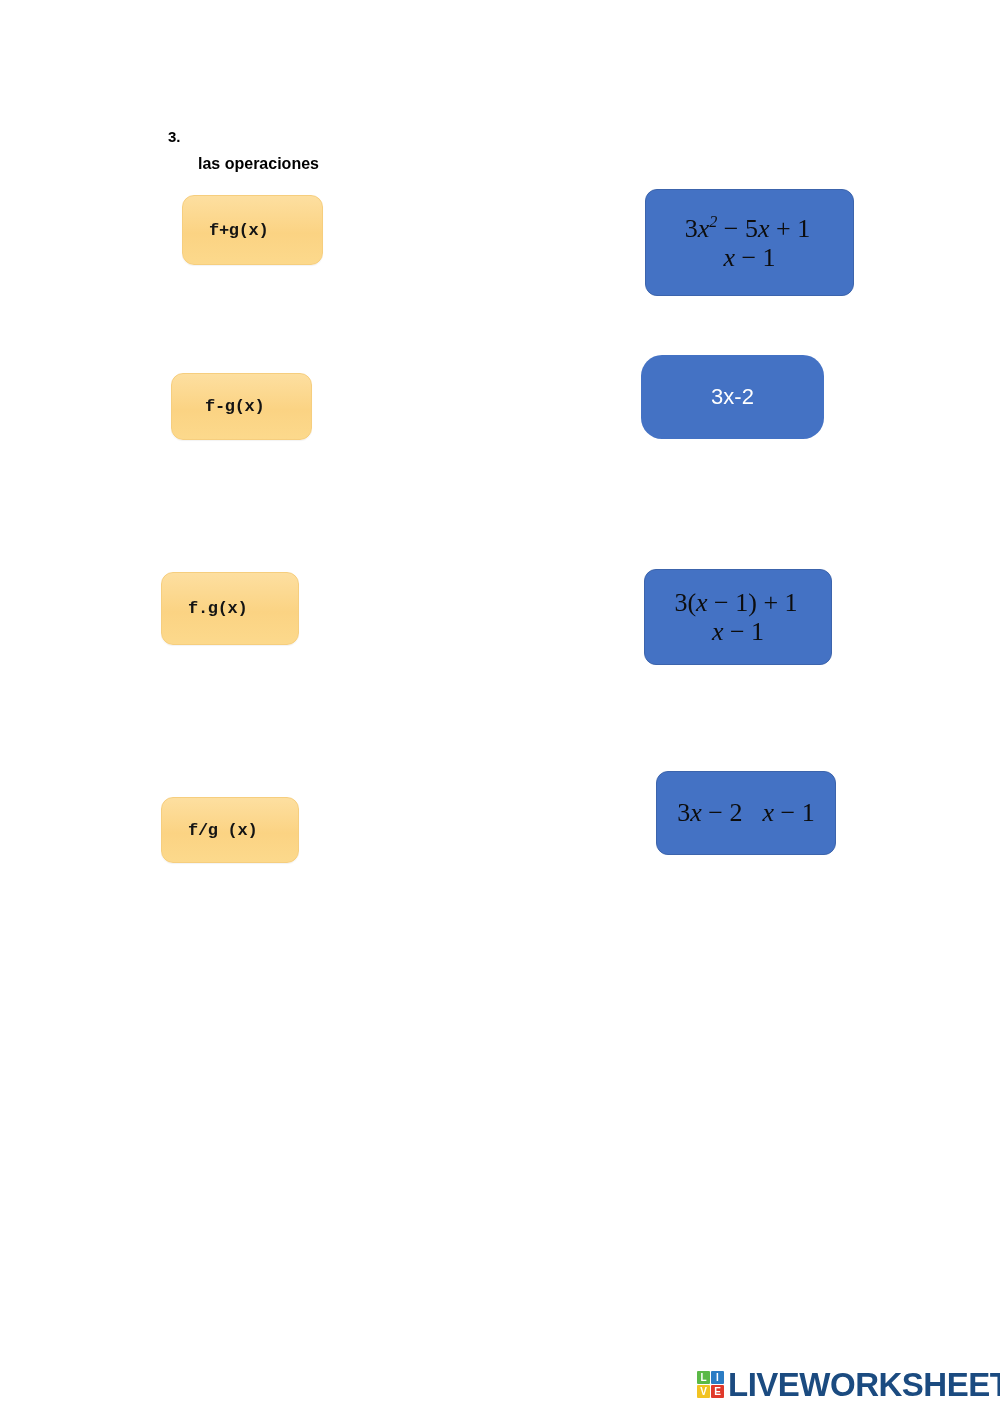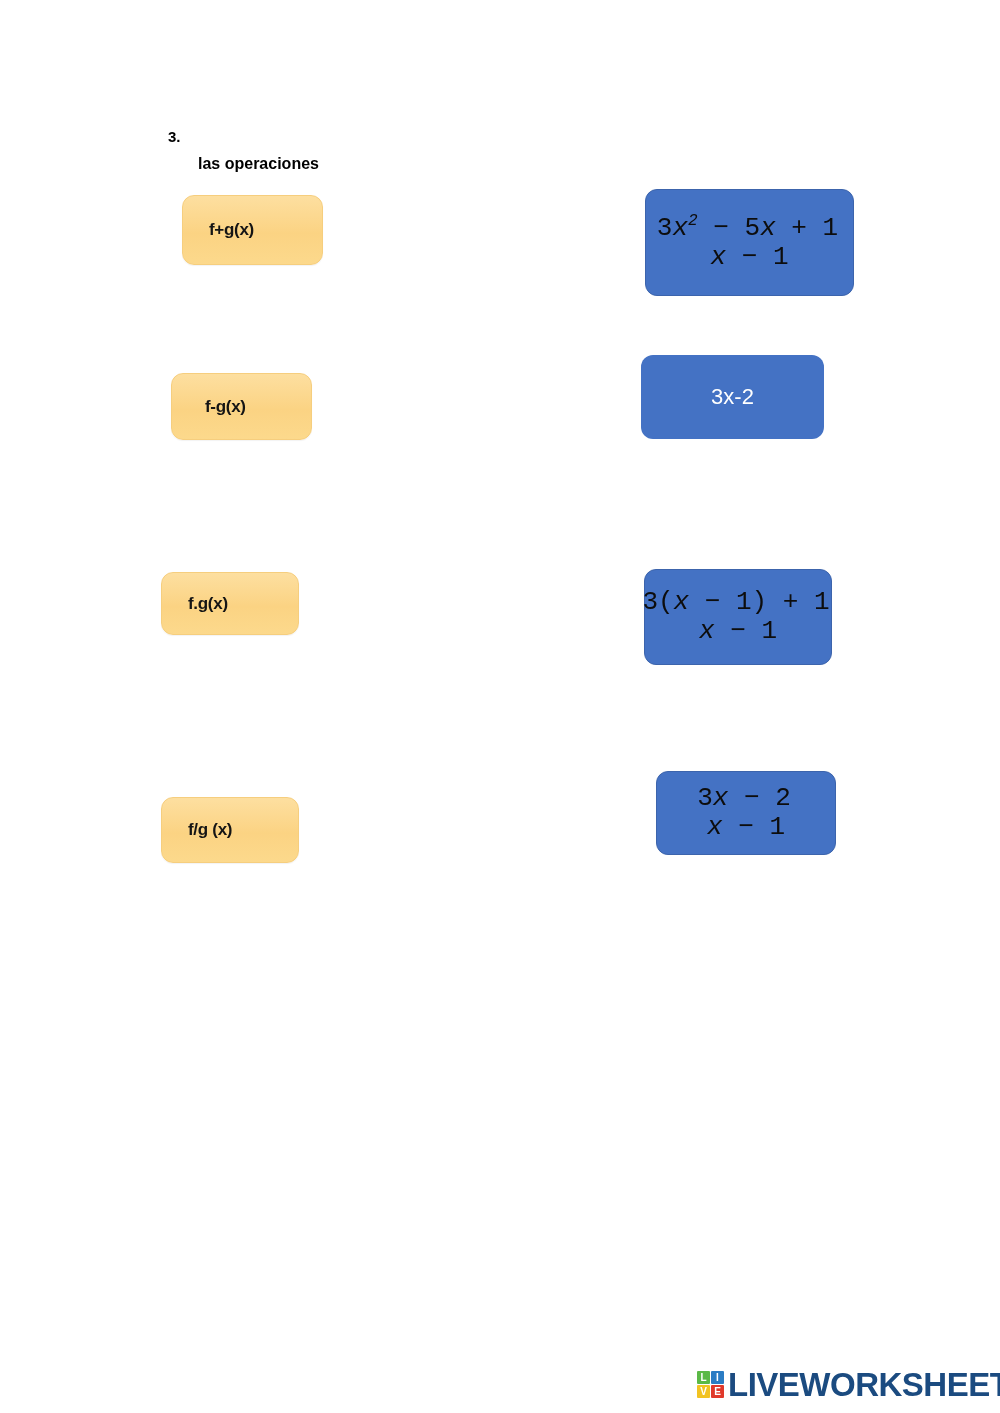--- a/index.html
+++ b/index.html
@@ -100,21 +100,21 @@
     align-items: center;
   }
   .opt-yellow {
     background: linear-gradient(180deg, #FDDFA0 0%, #FBD383 55%, #FCD98C 100%);
     border: 1px solid #F6CE7E;
     justify-content: flex-start;
     padding-left: 26px;
     box-shadow: 0 1px 1px rgba(0,0,0,0.05);
   }
   .opt-yellow .lbl {
-    font-family: Liberation Sans, sans-serif;
+    font-family: Liberation Mono, monospace;
     font-weight: bold;
     font-size: 17px;
     color: #141414;
     letter-spacing: -0.3px;
   }
   .opt-blue {
     background: #4472C4;
     justify-content: center;
     color: #000000;
   }
@@ -124,21 +124,21 @@
   .opt-blue .plain {
     font-family: "Liberation Sans", sans-serif;
     font-size: 22px;
     color: #FFFFFF;
   }
 
   
   .bfrac {
     display: inline-block;
     text-align: center;
-    font-family: Liberation Mono, monospace;
+    font-family: Liberation Serif, serif;
     line-height: 1.12;
     color: #0D0D0D;
   }
   .bfrac .num {
     font-size: 26px;
     padding: 0 6px 2px 6px;
     white-space: nowrap;
   }
   .bfrac .bar {
     border-top: 2.2px solid #0D0D0D;
@@ -207,37 +207,37 @@
 </div>
 
 <div class="opt-box opt-yellow" style="left:182px; top:195px; width:141px; height:70px;">
   <span class="lbl">f+g(x)</span>
 </div>
 
 <div class="opt-box opt-yellow" style="left:171px; top:373px; width:141px; height:67px;padding-left:33px;">
   <span class="lbl">f-g(x)</span>
 </div>
 
-<div class="opt-box opt-yellow" style="left:161px; top:572px; width:138px; height:63px;">
+<div class="opt-box opt-yellow" style="left:161px; top:572px; width:138px; height:73px;">
   <span class="lbl">f.g(x)</span>
 </div>
 
 <div class="opt-box opt-yellow" style="left:161px; top:797px; width:138px; height:66px;">
   <span class="lbl">f/g (x)</span>
 </div>
 
 <div class="opt-box opt-blue bordered" style="left:645px; top:189px; width:209px; height:107px;">
   <span class="bfrac">
     <span class="num"><span>3</span><span class="it">x</span><span class="up">2</span><span> − 5</span><span class="it">x</span><span> + 1</span></span>
     <span class="bar"></span>
     <span class="den"><span class="it">x</span><span> − 1</span></span>
   </span>
 </div>
 
-<div class="opt-box opt-blue" style="left:641px; top:355px; width:183px; height:84px;">
+<div class="opt-box opt-blue" style="left:641px; top:355px; width:183px; height:84px;border-radius:21px;">
   <span class="plain">3x-2</span>
 </div>
 
 <div class="opt-box opt-blue bordered" style="left:644px; top:569px; width:188px; height:96px;">
   <span class="bfrac">
     <span class="num"><span>3(</span><span class="it">x</span><span> − 1) + 1</span></span>
     <span class="bar"></span>
     <span class="den"><span class="it">x</span><span> − 1</span></span>
   </span>
 </div>

